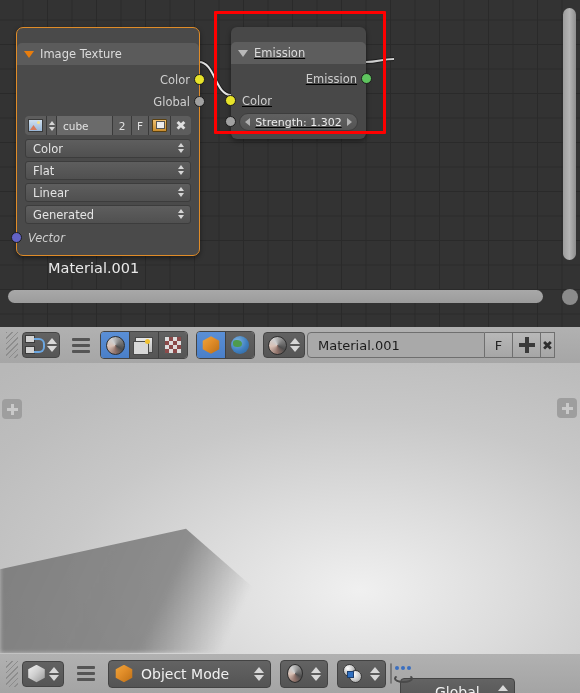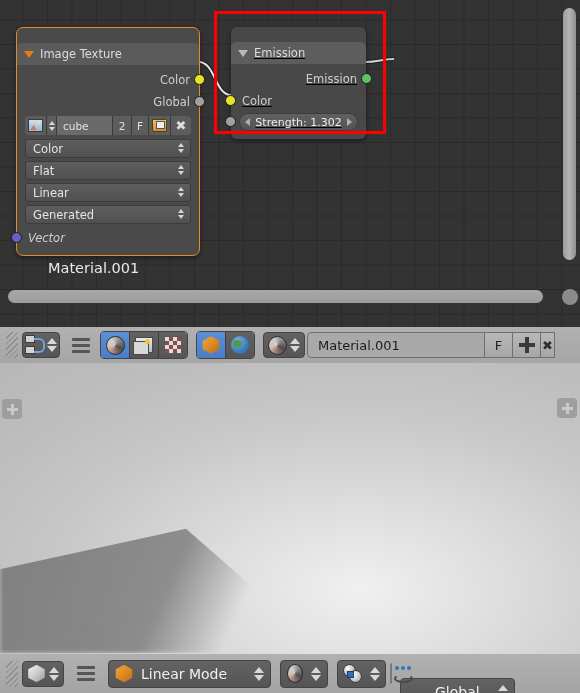--- a/index.html
+++ b/index.html
@@ -696,21 +696,21 @@
     </div>
 
     <div class="ham" style="margin-left:9px;">
         <i></i>
         <i></i>
         <i></i>
       </div>
 
     <div class="mode-box" style="width:163px; margin-left:9px;">
       <span class="orangecube"></span>
-      <span style="flex:1;">Linear Mode</span>
+      <span style="flex:1;">Object Mode</span>
       <span class="spin2">
           <span class="sp-up"></span>
           <span class="sp-dn"></span>
         </span>
     </div>
 
     <div class="mode-box" style="width:48px; margin-left:9px; justify-content:space-between;">
       <span class="sphere"></span>
       <span class="spin2">
           <span class="sp-up"></span>

